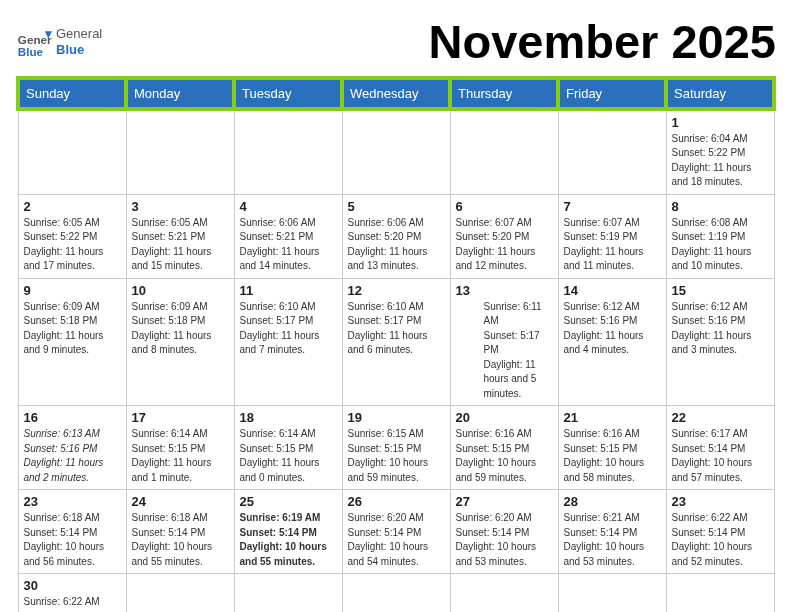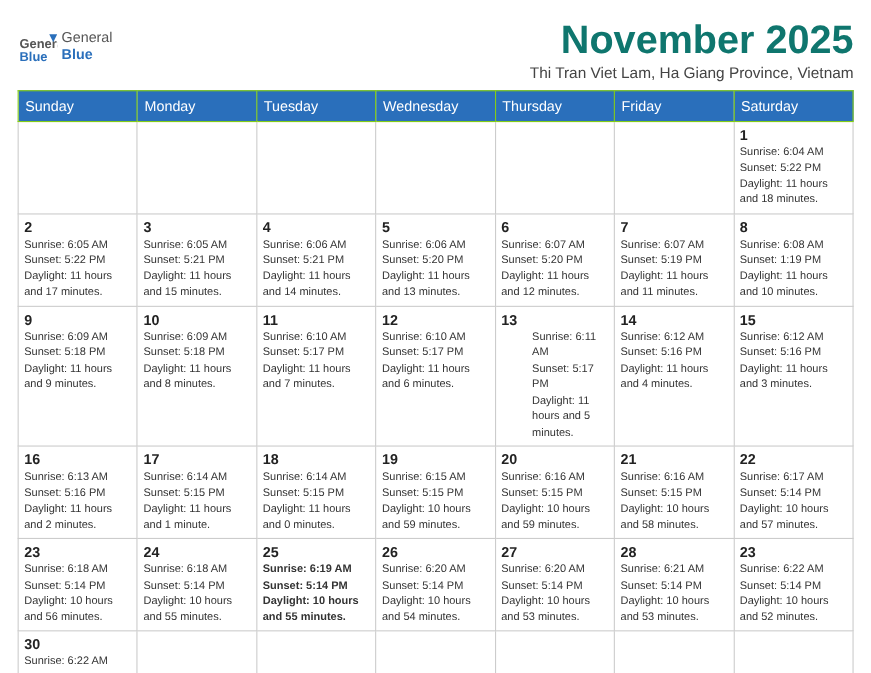--- a/index.html
+++ b/index.html
@@ -23,44 +23,44 @@
       margin-top: 8px;
     }
     .logo-icon {
       width: 36px;
       height: 36px;
     }
     .title-area {
       text-align: right;
     }
     .month-title {
-      font-size: 36px;
+      font-size: 47px;
       font-weight: bold;
-      color: #0f766e;
+      color: #000000;
       line-height: 1.1;
     }
     .subtitle {
       font-size: 14px;
       color: #444;
       margin-top: 2px;
     }
     .calendar {
       width: 100%;
       border-collapse: collapse;
       margin-top: 8px;
       font-size: 11px;
     }
     .calendar th {
       background: #2a6fbb;
       color: #fff;
       text-align: left;
       padding: 6px 6px;
       font-size: 13px;
       font-weight: normal;
-      border: 1px solid #84cc16;
+      border: 4px solid #84cc16;
     }
     .calendar td {
       border: 1px solid #ccc;
       vertical-align: top;
       padding: 4px 5px;
       width: calc(100% / 7);
       height: 76px;
       background: #fff;
     }
     .day-number {
@@ -91,21 +91,20 @@
       <text x="2" y="35" font-size="13" fill="#2a6fbb" font-family="Arial" font-weight="bold">Blue</text>
       <polygon points="32,8 40,8 36,16" fill="#2a6fbb"></polygon>
     </svg>
     <div>
       <div style="font-size:13px;color:#555;font-weight:normal;line-height:1.2;">General</div>
       <div style="font-size:13px;color:#2a6fbb;font-weight:bold;line-height:1.2;">Blue</div>
     </div>
   </div>
   <div class="title-area">
     <div class="month-title">November 2025</div>
-    <div class="subtitle">Thi Tran Viet Lam, Ha Giang Province, Vietnam</div>
   </div>
 </div>
 
 <table class="calendar">
   <thead>
     <tr>
     <th>Sunday</th>
         <th>Monday</th>
         <th>Tuesday</th>
         <th>Wednesday</th>
@@ -213,21 +212,21 @@
         <td>
           <div class="day-number">15</div>
           <div class="day-info" style="white-space: pre-line;">Sunrise: 6:12 AM
 Sunset: 5:16 PM
 Daylight: 11 hours and 3 minutes.</div>
         </td>
       </tr>
       <tr>
         <td>
           <div class="day-number">16</div>
-          <div class="day-info" style="white-space: pre-line;">Sunrise: 6:13 AM
+          <div class="day-info" style="white-space: pre-line; font-style: italic;">Sunrise: 6:13 AM
 Sunset: 5:16 PM
 Daylight: 11 hours and 2 minutes.</div>
         </td>
         <td>
           <div class="day-number">17</div>
           <div class="day-info" style="white-space: pre-line;">Sunrise: 6:14 AM
 Sunset: 5:15 PM
 Daylight: 11 hours and 1 minute.</div>
         </td>
         <td>

